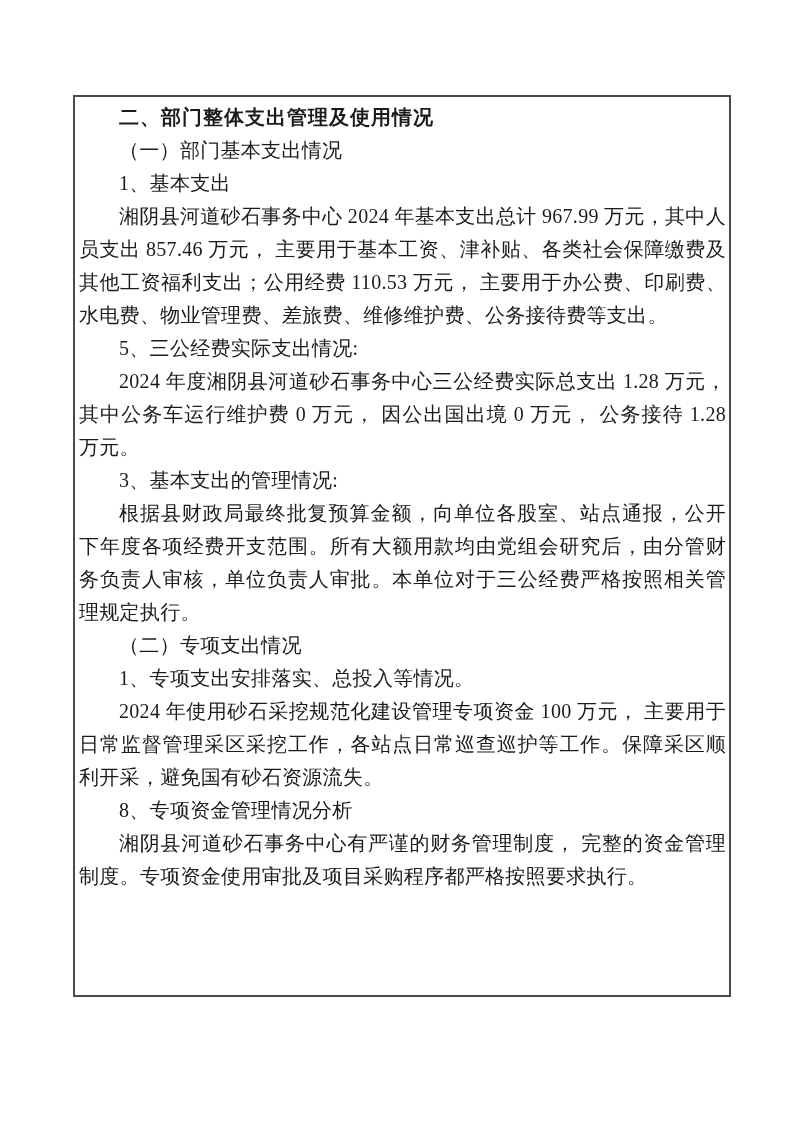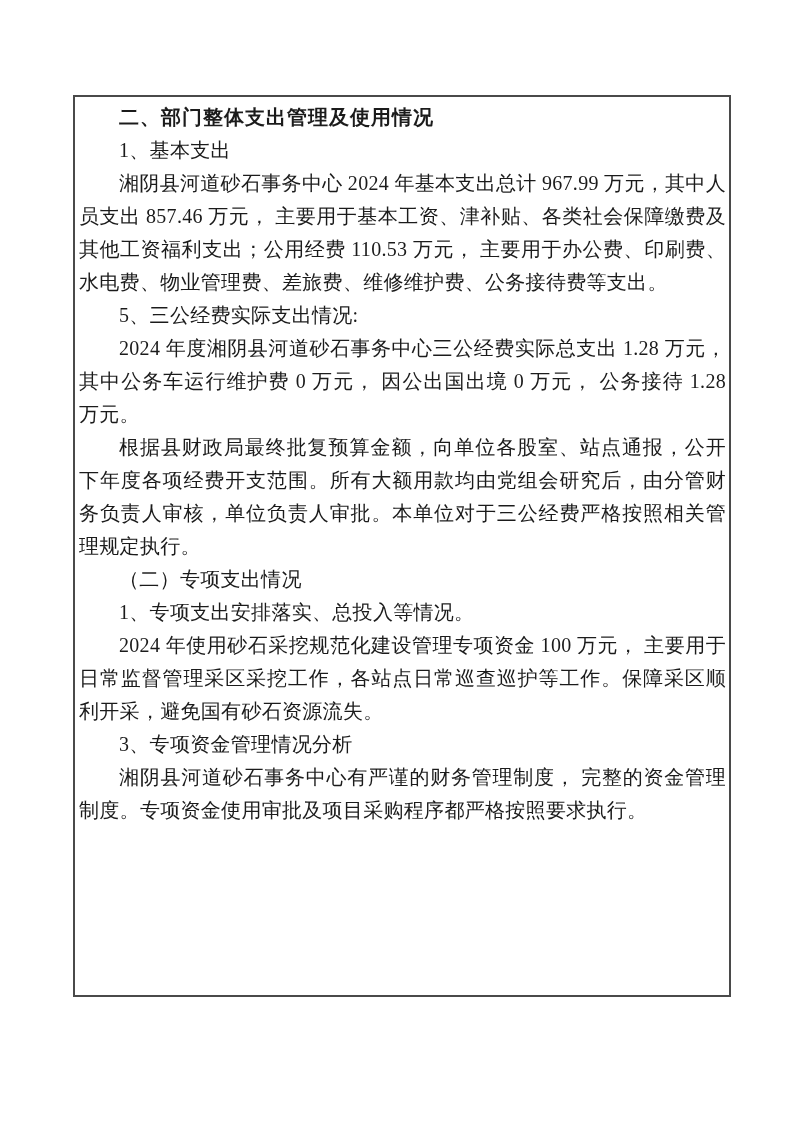--- a/index.html
+++ b/index.html
@@ -45,25 +45,27 @@
   }
 </style>
 </head>
 <body>
 
 <div class="page" style="--page-bg: #ffffff; --border-color: #4a4a4a; --text-color: #1b1b1b;">
   <div class="doc-frame">
     <div class="doc-content">
 
     <p class="para heading">二、部门整体支出管理及使用情况</p>
+        <p class="para">（一）部门基本支出情况</p>
         <p class="para">1、基本支出</p>
         <p class="para">湘阴县河道砂石事务中心 2024 年基本支出总计 967.99 万元，其中人员支出 857.46 万元， 主要用于基本工资、津补贴、各类社会保障缴费及其他工资福利支出；公用经费 110.53 万元， 主要用于办公费、印刷费、水电费、物业管理费、差旅费、维修维护费、公务接待费等支出。</p>
         <p class="para">5、三公经费实际支出情况:</p>
         <p class="para">2024 年度湘阴县河道砂石事务中心三公经费实际总支出 1.28 万元，其中公务车运行维护费 0 万元， 因公出国出境 0 万元， 公务接待 1.28 万元。</p>
+        <p class="para">3、基本支出的管理情况:</p>
         <p class="para">根据县财政局最终批复预算金额，向单位各股室、站点通报，公开下年度各项经费开支范围。所有大额用款均由党组会研究后，由分管财务负责人审核，单位负责人审批。本单位对于三公经费严格按照相关管理规定执行。</p>
         <p class="para">（二）专项支出情况</p>
         <p class="para">1、专项支出安排落实、总投入等情况。</p>
         <p class="para">2024 年使用砂石采挖规范化建设管理专项资金 100 万元， 主要用于日常监督管理采区采挖工作，各站点日常巡查巡护等工作。保障采区顺利开采，避免国有砂石资源流失。</p>
-        <p class="para">3、专项资金管理情况分析</p>
+        <p class="para">8、专项资金管理情况分析</p>
         <p class="para">湘阴县河道砂石事务中心有严谨的财务管理制度， 完整的资金管理制度。专项资金使用审批及项目采购程序都严格按照要求执行。</p>
       </div>
   </div>
 </div>
 
 </body></html>

